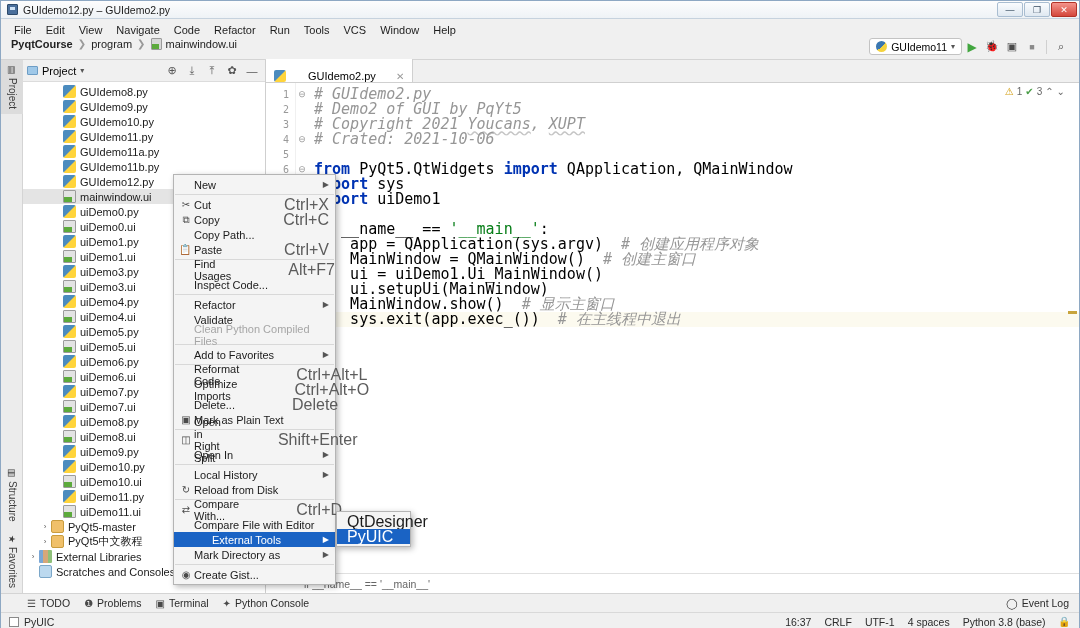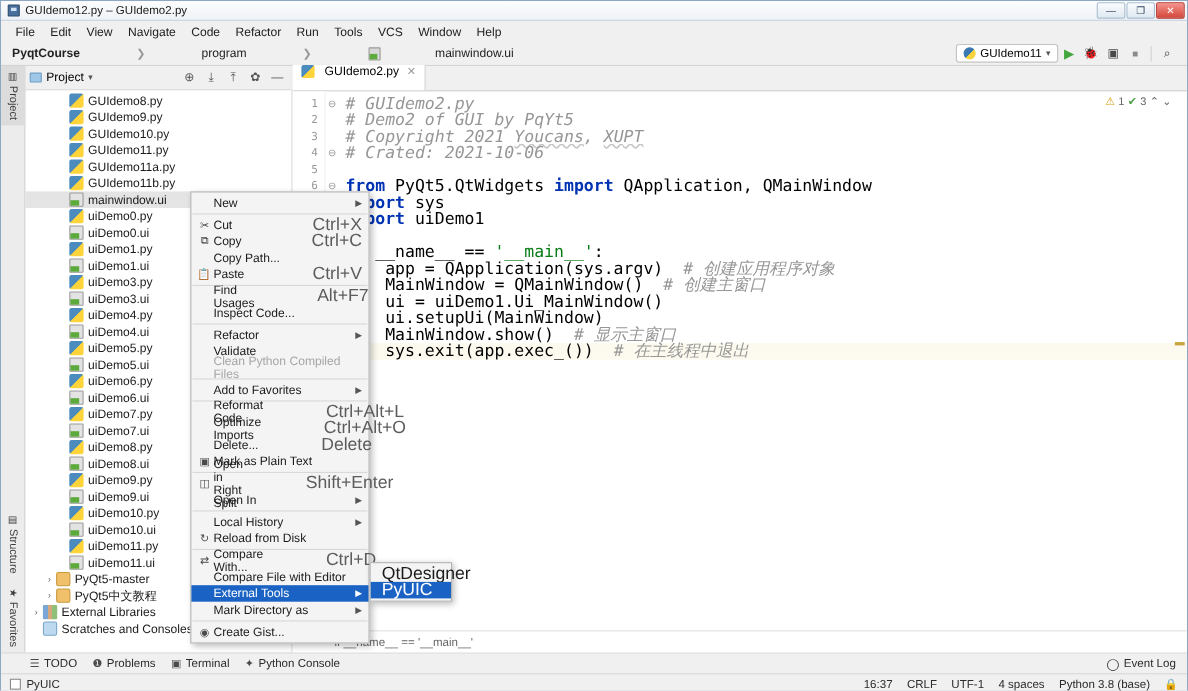--- a/index.html
+++ b/index.html
@@ -48,25 +48,24 @@
   .menubar {
     height: 19px; display: flex; align-items: flex-end;
     padding-left: 6px; background: #f0f0f0;
   }
   .menubar span {
     padding: 2px 7px; font-size: 11px; color: #1d1d1d;
   }
 
   
   .navbar {
-    height: 22px; display: flex; align-items: center;
+    height: 22px; display: flex; align-items: flex-start;
     padding-left: 10px; background: #f0f0f0;
     border-bottom: 1px solid #d4d4d4;
     font-size: 11px;
-    gap: 46px;
   }
   .crumb { color: #222; }
   .crumb.bold { font-weight: bold; }
   .crumb-sep { color: #999; margin: 0 5px; font-size: 10px; }
   .ui-ico {
     display: inline-block; width: 11px; height: 12px;
     background: #d8d8d8; border: 1px solid #9a9a9a;
     border-radius: 1px; position: relative; margin-right: 4px;
     vertical-align: -2px;
   }
@@ -158,21 +157,21 @@
   .indent1 { padding-left: 16px; }
   .indent2 { padding-left: 28px; }
 
   
   .editor { flex: 1; display: flex; flex-direction: column; background: #fff; min-width: 0; }
   .tabbar {
     height: 23px; background: #f0f0f0; border-bottom: 1px solid #d0d0d0;
     display: flex; align-items: flex-end;
   }
   .tab {
-    height: 23px; display: flex; align-items: flex-start; gap: 5px;
+    height: 23px; display: flex; align-items: flex-end; gap: 18px;
     padding: 0 8px; background: #fff; border-right: 1px solid #d0d0d0;
     font-size: 11px;
   }
   .tab .x { color: #9a9a9a; font-size: 10px; margin-left: 2px; }
 
   .code-wrap { flex: 1; display: flex; position: relative; overflow: hidden; }
   .gutter {
     width: 30px; background: #fff; color: #999;
     font-family: "DejaVu Sans Mono", monospace; font-size: 10px;
     text-align: right; padding: 4px 6px 0 0; flex-shrink: 0;
@@ -217,21 +216,21 @@
   .ctxmenu {
     position: absolute; left: 172px; top: 173px; width: 163px;
     background: #f4f4f4; border: 1px solid #b4b4b4;
     box-shadow: 2px 2px 6px rgba(0,0,0,.28);
     padding: 2px 0; z-index: 40; font-size: 11px;
   }
   .mi {
     height: 15px; display: flex; align-items: center;
     padding: 0 6px 0 4px; color: #1b1b1b; position: relative;
   }
-  .mi.hl { background: #1a63c4; color: #fff; }
+  .mi.hl { background: #1a63c4; color: #fff; gap: 18px; }
   .mi.dis { color: #a6a6a6; }
   .mi-ico { width: 16px; text-align: center; font-size: 10px; flex-shrink: 0; color: #4a4a4a; }
   .mi.hl .mi-ico { color: #fff; }
   .mi-lbl { flex: 1; }
   .mi-key { color: #5c5c5c; font-size: 16px; margin-left: 10px; padding-left: 47px; }
   .mi-arr { font-size: 8px; color: #555; margin-left: 8px; }
   .mi.hl .mi-arr { color: #fff; }
   .msep { height: 1px; background: #d8d8d8; margin: 2px 1px; }
 
   .submenu {
@@ -368,20 +367,25 @@
           <div class="trow indent2">
             <span class="arrow"></span>
             <span class="ic py"></span>
             <span class="tlabel">GUIdemo11a.py</span>
           </div>
           <div class="trow indent2">
             <span class="arrow"></span>
             <span class="ic py"></span>
             <span class="tlabel">GUIdemo11b.py</span>
           </div>
+          <div class="trow indent2">
+            <span class="arrow"></span>
+            <span class="ic py"></span>
+            <span class="tlabel">GUIdemo12.py</span>
+          </div>
           <div class="trow sel indent2">
             <span class="arrow"></span>
             <span class="ic uif"></span>
             <span class="tlabel">mainwindow.ui</span>
           </div>
           <div class="trow indent2">
             <span class="arrow"></span>
             <span class="ic py"></span>
             <span class="tlabel">uiDemo0.py</span>
           </div>
@@ -457,25 +461,20 @@
           </div>
           <div class="trow indent2">
             <span class="arrow"></span>
             <span class="ic uif"></span>
             <span class="tlabel">uiDemo8.ui</span>
           </div>
           <div class="trow indent2">
             <span class="arrow"></span>
             <span class="ic py"></span>
             <span class="tlabel">uiDemo9.py</span>
-          </div>
-          <div class="trow indent2">
-            <span class="arrow"></span>
-            <span class="ic uif"></span>
-            <span class="tlabel">uiDemo9.ui</span>
           </div>
           <div class="trow indent2">
             <span class="arrow"></span>
             <span class="ic py"></span>
             <span class="tlabel">uiDemo10.py</span>
           </div>
           <div class="trow indent2">
             <span class="arrow"></span>
             <span class="ic uif"></span>
             <span class="tlabel">uiDemo10.ui</span>

